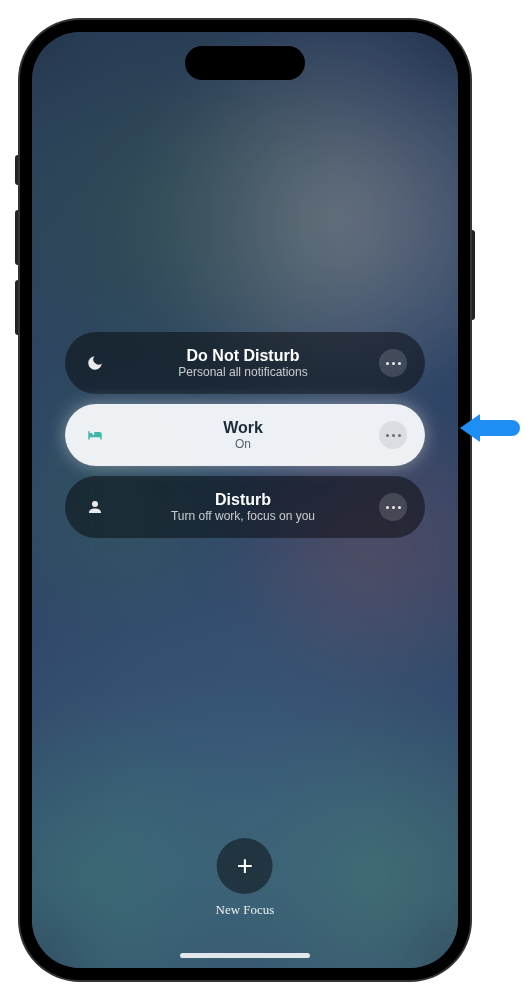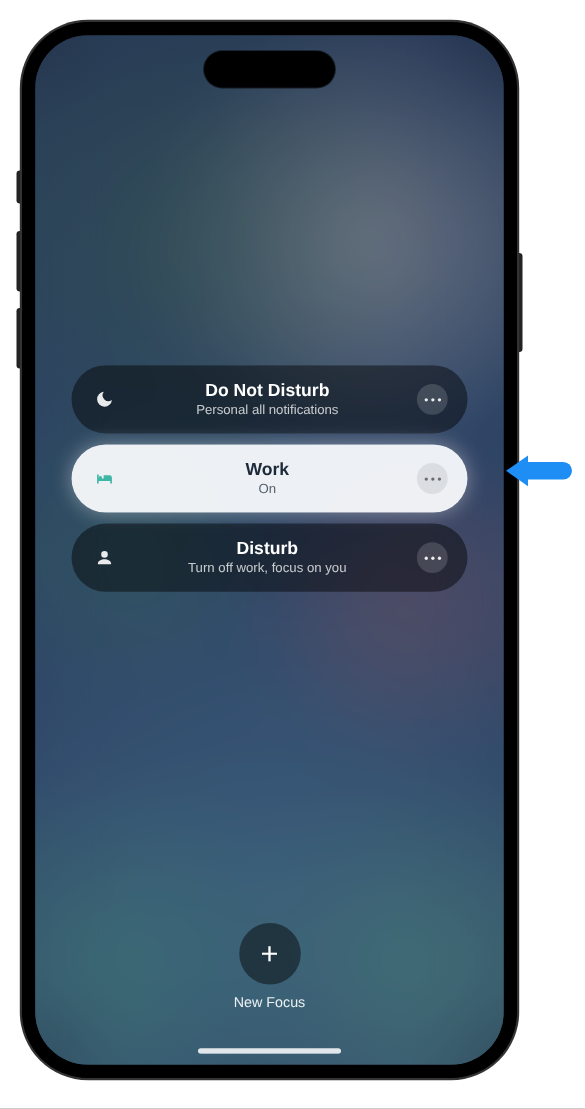--- a/index.html
+++ b/index.html
@@ -148,20 +148,21 @@
       align-items: center;
       justify-content: center;
       color: #fff;
       font-size: 28px;
       font-weight: 300;
     }
     .new-focus-label {
       color: rgba(255,255,255,0.9);
       font-size: 13px;
       font-weight: 500;
+      font-family: Liberation Serif, serif;
     }
     .home-indicator {
       position: absolute;
       bottom: 10px;
       left: 50%;
       transform: translateX(-50%);
       width: 130px;
       height: 5px;
       border-radius: 3px;
       background: rgba(255,255,255,0.85);

